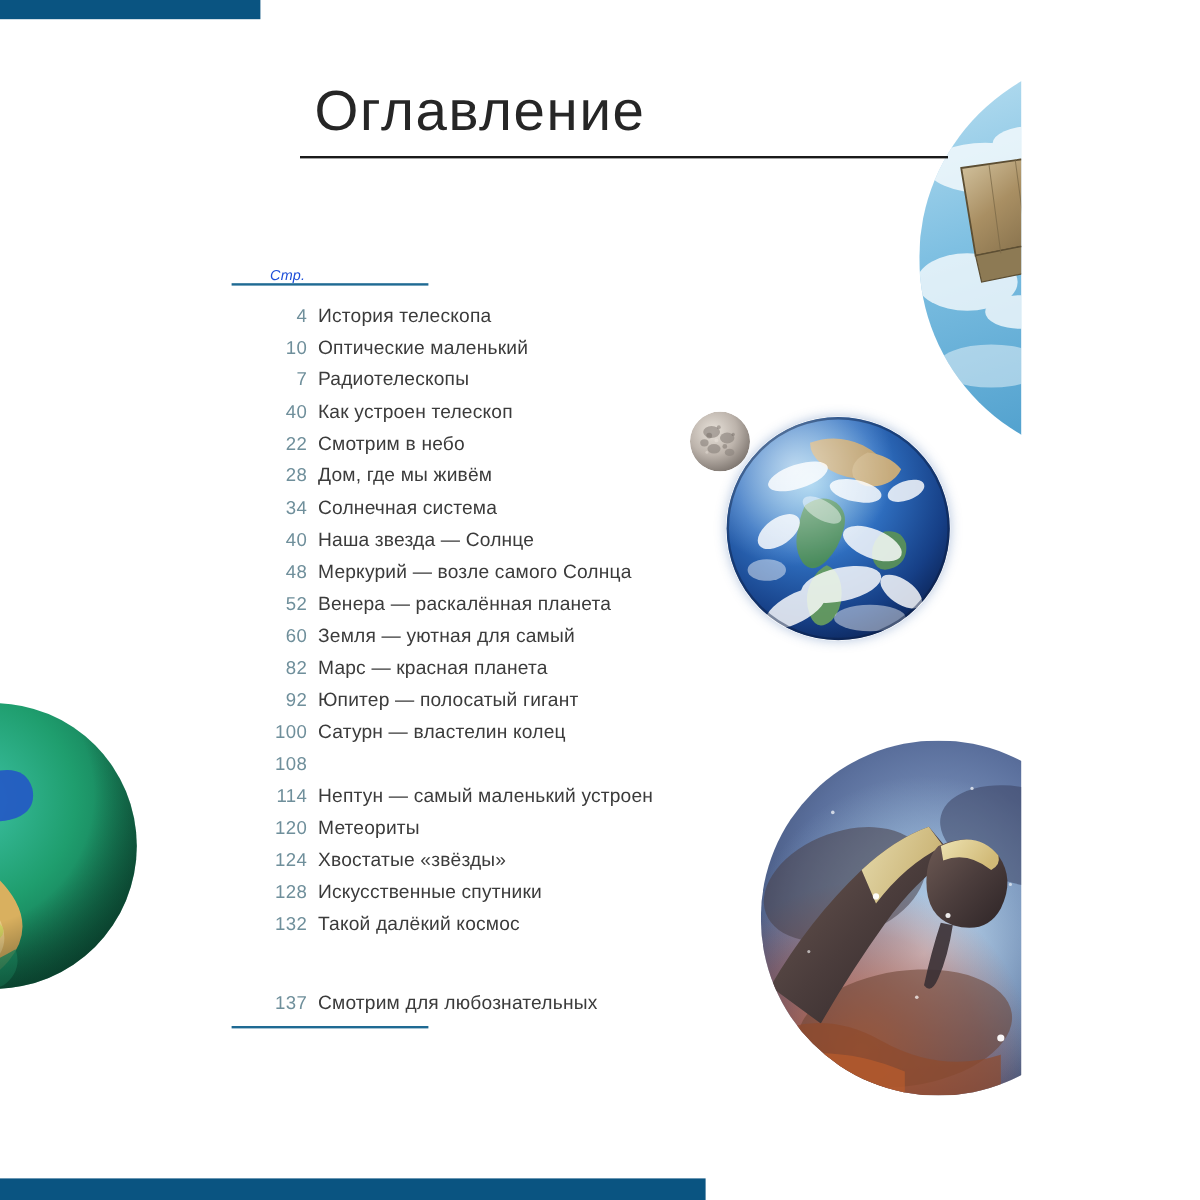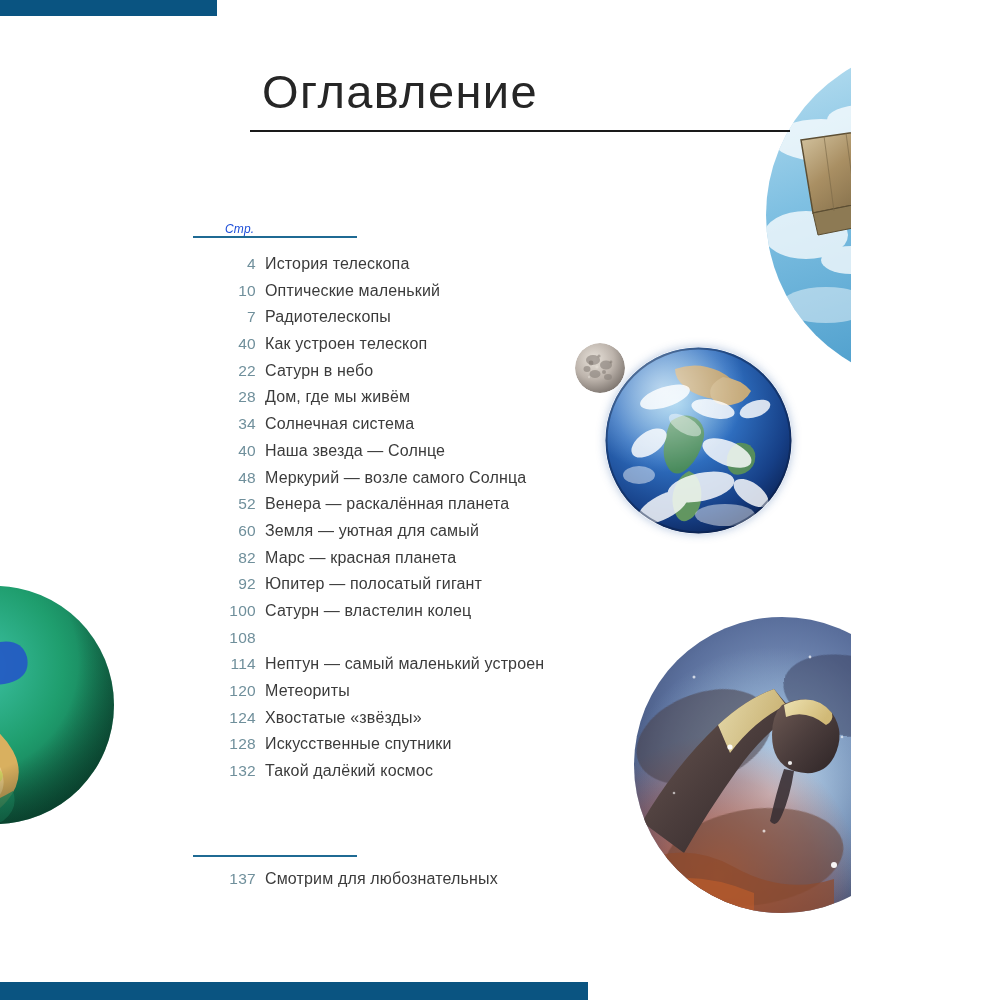--- a/index.html
+++ b/index.html
@@ -109,21 +109,21 @@
     position: absolute;
     left: 193px;
     top: 855px;
     width: 164px;
     height: 2px;
     background: #1f6a93;
   }
   .toc-extra {
     position: absolute;
     left: 193px;
-    top: 870px;
+    top: 828px;
     width: 420px;
   }
 
   
   .page-badge {
     position: absolute;
     left: 910px;
     top: 928px;
     width: 90px;
     height: 40px;
@@ -537,21 +537,21 @@
       <div class="toc-row">
         <div class="toc-page">7</div>
         <div class="toc-title">Радиотелескопы</div>
       </div>
       <div class="toc-row">
         <div class="toc-page">40</div>
         <div class="toc-title">Как устроен телескоп</div>
       </div>
       <div class="toc-row">
         <div class="toc-page">22</div>
-        <div class="toc-title">Сатурн в небо</div>
+        <div class="toc-title">Смотрим в небо</div>
       </div>
       <div class="toc-row">
         <div class="toc-page">28</div>
         <div class="toc-title">Дом, где мы живём</div>
       </div>
       <div class="toc-row">
         <div class="toc-page">34</div>
         <div class="toc-title">Солнечная система</div>
       </div>
       <div class="toc-row">

